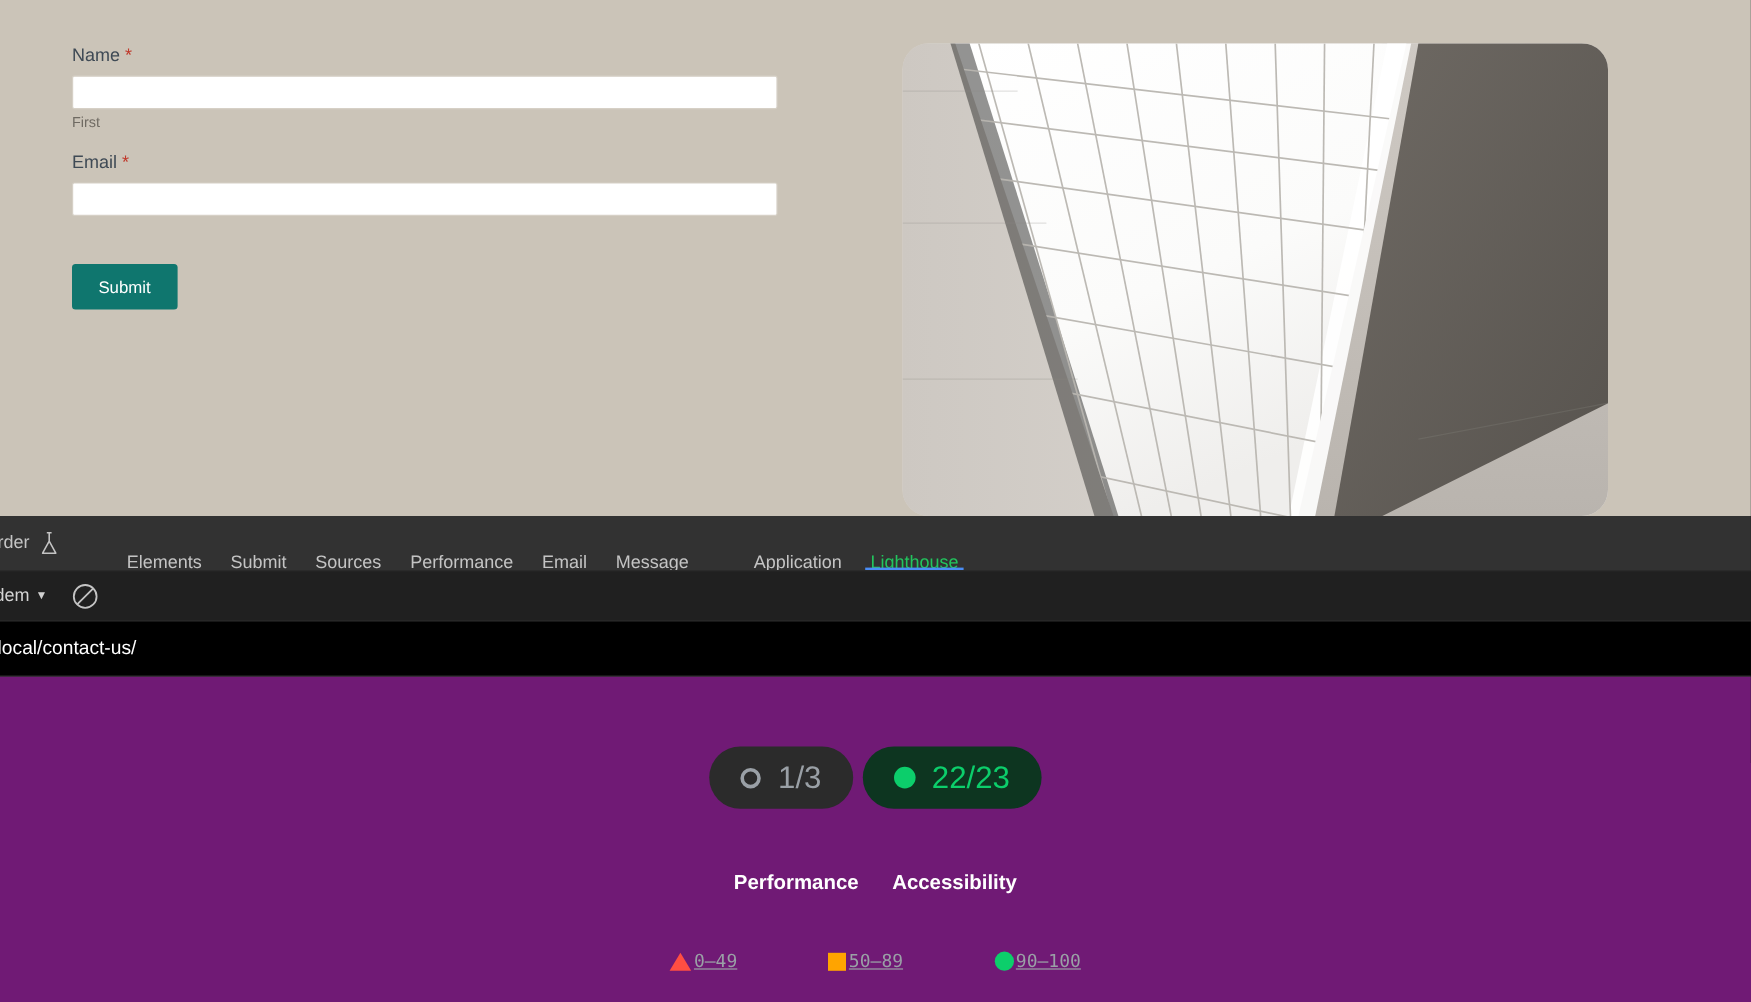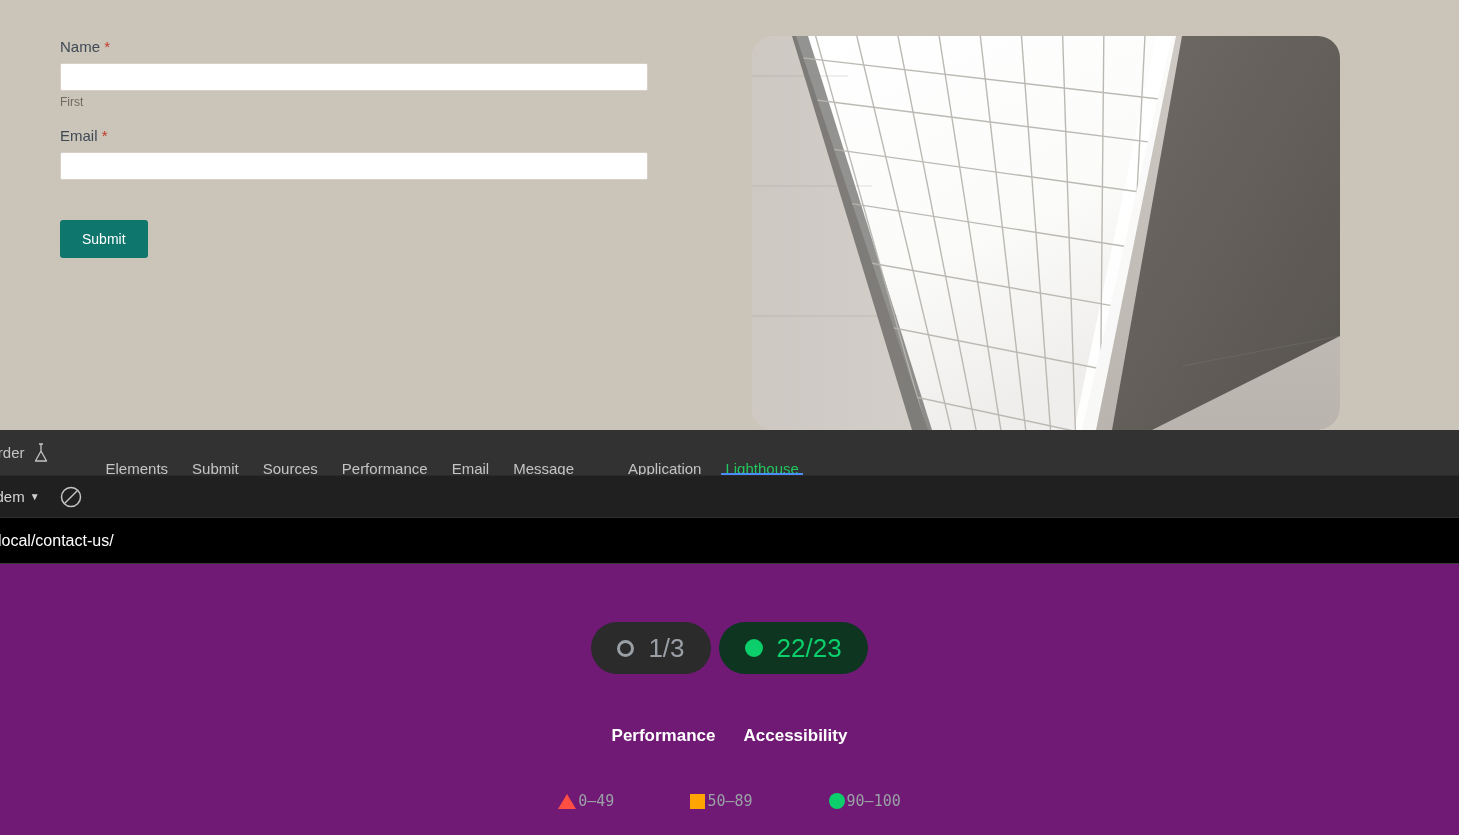--- a/index.html
+++ b/index.html
@@ -213,21 +213,21 @@
   .lh-cat { cursor: pointer; }
 
   .lh-legend {
     display: flex;
     gap: 76px;
     margin-top: 46px;
     font-family: "DejaVu Sans Mono", monospace;
     font-size: 15px;
     color: #9aa0a6;
   }
-  .lg-item { display: flex; align-items: center; gap: 2px; }
+  .lg-item { display: flex; align-items: center; gap: 2px; text-decoration: underline; }
   .tri-red {
     width: 0; height: 0;
     border-left: 9px solid transparent;
     border-right: 9px solid transparent;
     border-bottom: 15px solid #ff4e42;
   }
   .sq-orange { width: 15px; height: 15px; background: #ffa400; }
   .ci-green { width: 16px; height: 16px; background: #0cce6b; border-radius: 50%; }
 
   .lh-footer-sep {

